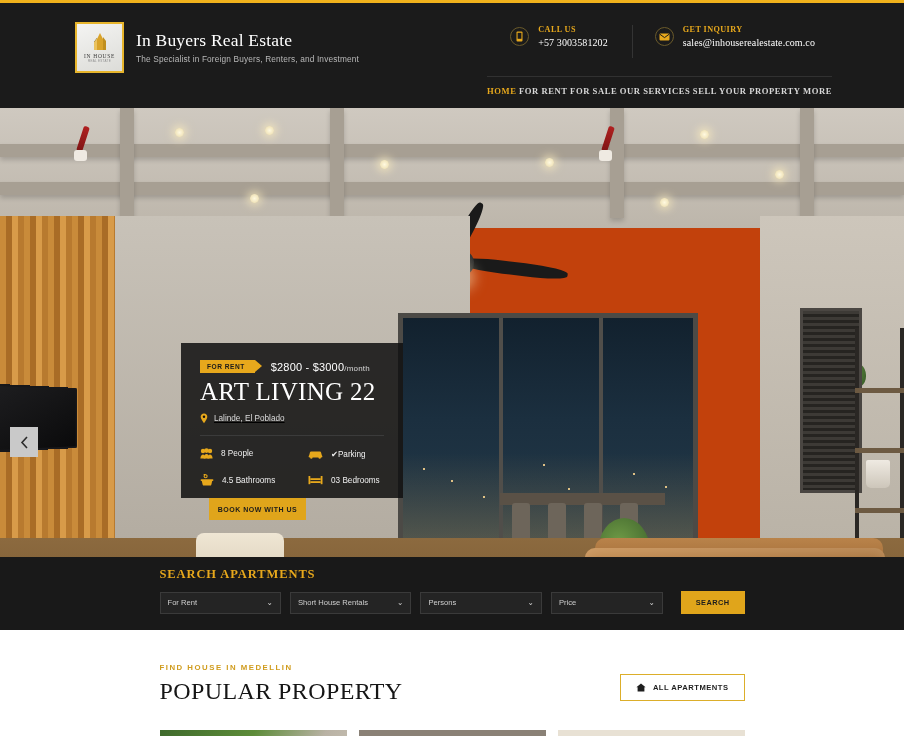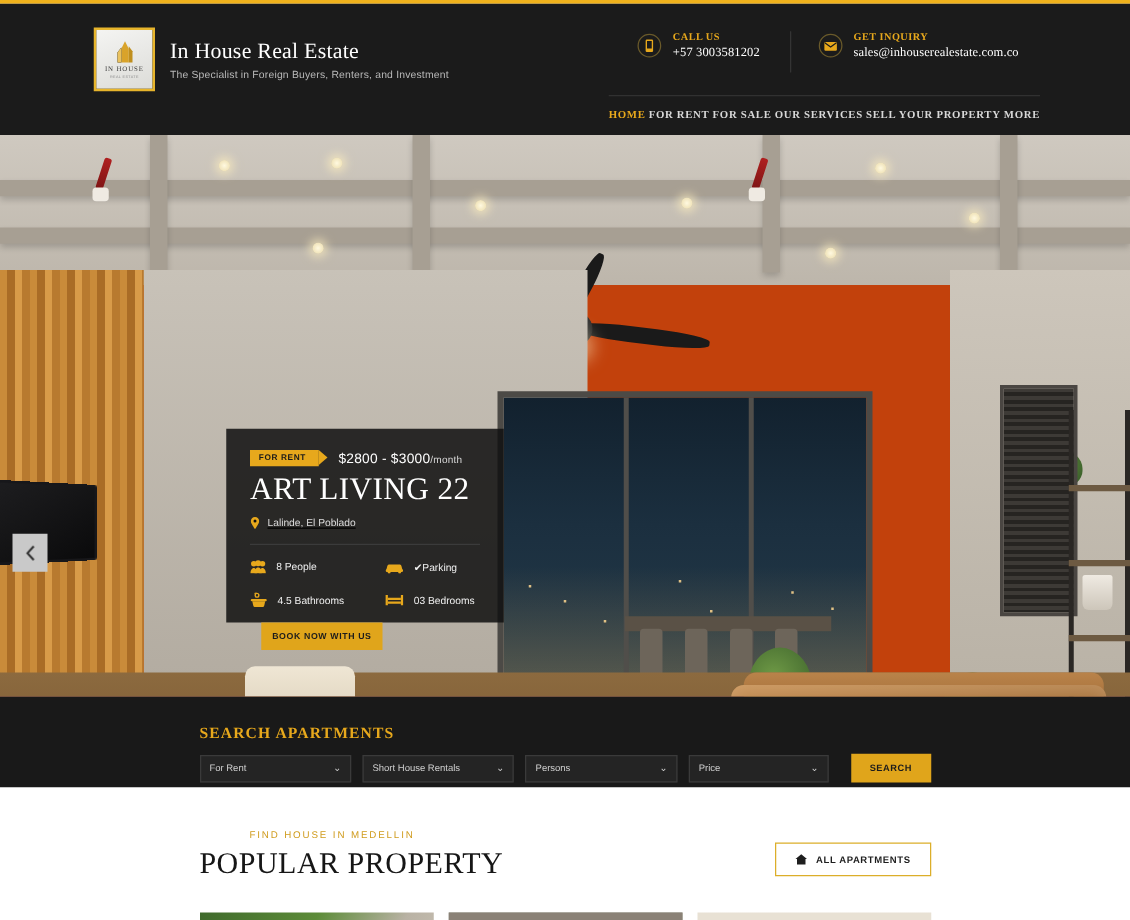--- a/index.html
+++ b/index.html
@@ -260,21 +260,21 @@
   .book-btn {
     position: absolute; left: 209px; top: 390px;
     width: 97px; height: 22px; background: #e0a51b;
     color: #1c1c1c; font-size: 7px; font-weight: bold; letter-spacing: .5px;
     display: flex; align-items: center; justify-content: center;
     z-index: 5; cursor: pointer;
   }
 
   
   .search-strip { background: #191919; height: 73px; padding-top: 10px; }
-  .search-inner { width: 585px; margin: 12px auto; }
+  .search-inner { width: 585px; margin: 0 auto; }
   .search-title {
     font-family: "Liberation Serif", serif; font-weight: bold;
     color: #e7a81c; font-size: 12.5px; letter-spacing: .9px;
   }
   .search-row { display: flex; align-items: center; margin-top: 9px; }
   .sel {
     height: 22px; background: #242424; border: 1px solid #3a3a3a;
     display: flex; align-items: center; justify-content: space-between;
     padding: 0 7px; margin-right: 9px; cursor: pointer;
   }
@@ -287,21 +287,21 @@
     color: #1c1c1c; font-size: 7.4px; font-weight: bold; letter-spacing: .45px;
     display: flex; align-items: center; justify-content: center;
     margin-left: 9px; cursor: pointer;
   }
 
   
   .pop { background: #fff; padding-top: 33px; }
   .pop-inner { width: 585px; margin: 0 auto; position: relative; }
   .pop-head { display: flex; justify-content: space-between; align-items: flex-end; }
   .eyebrow {
-    color: #d09c1e; font-size: 7.8px; font-weight: normal; letter-spacing: 1.5px; margin-left: 40px;
+    color: #d09c1e; font-size: 7.8px; font-weight: bold; letter-spacing: 1.5px;
   }
   .pop-title {
     font-family: "Liberation Serif", serif;
     color: #161616; font-size: 24px; letter-spacing: .4px; margin-top: 6px;
   }
   .all-btn {
     border: 1px solid #dcae2a; padding: 8px 15px;
     display: flex; align-items: center; margin-bottom: 4px; cursor: pointer;
   }
   .all-btn span { font-size: 7.6px; color: #1e1e1e; font-weight: bold; letter-spacing: .5px; margin-left: 7px; }
@@ -337,21 +337,21 @@
           <svg class="logo-mark" width="22" height="20" viewBox="0 0 22 20">
             <polygon points="11,1 14,7 14,18 8,18 8,7" fill="#d9a32a"></polygon>
             <polygon points="14,5 17,9 17,18 14,18" fill="#c08f1e"></polygon>
             <polygon points="8,6 5,10 5,18 8,18" fill="#edc košer"></polygon>
             <polygon points="8,6 5,10 5,18 8,18" fill="#eac25f"></polygon>
           </svg>
           <div class="logo-word">IN HOUSE</div>
           <div class="logo-sub">REAL ESTATE</div>
         </div>
         <div class="brand-text">
-          <div class="brand-title">In House Real Estate</div>
+          <div class="brand-title">In Buyers Real Estate</div>
           <div class="brand-tag">The Specialist in Foreign Buyers, Renters, and Investment</div>
         </div>
       </div>
 
       <div class="contacts">
         <div class="contact first">
           <div class="c-icon">
             <svg width="7" height="11" viewBox="0 0 7 11">
               <rect x="0.5" y="0.5" width="6" height="10" rx="1" fill="#e7a81c"></rect>
               <rect x="1.6" y="1.8" width="3.8" height="6" fill="#1b1b1b"></rect>

